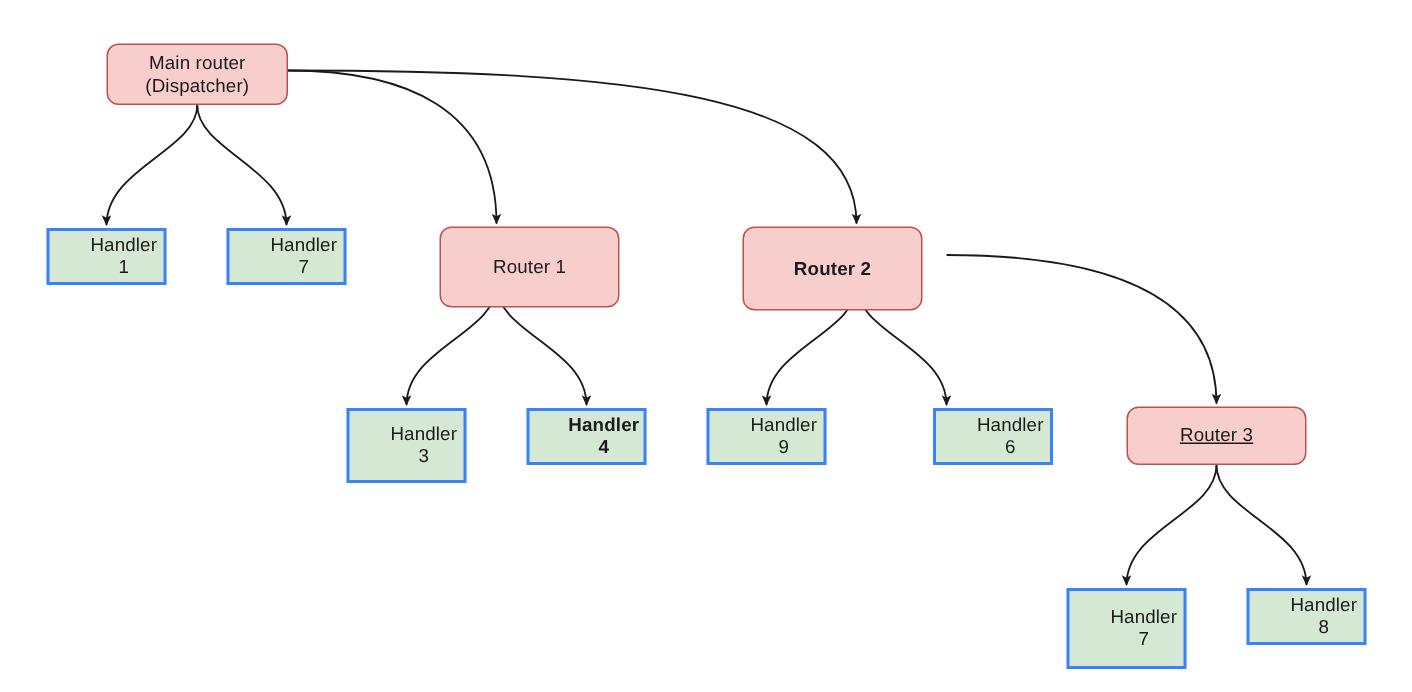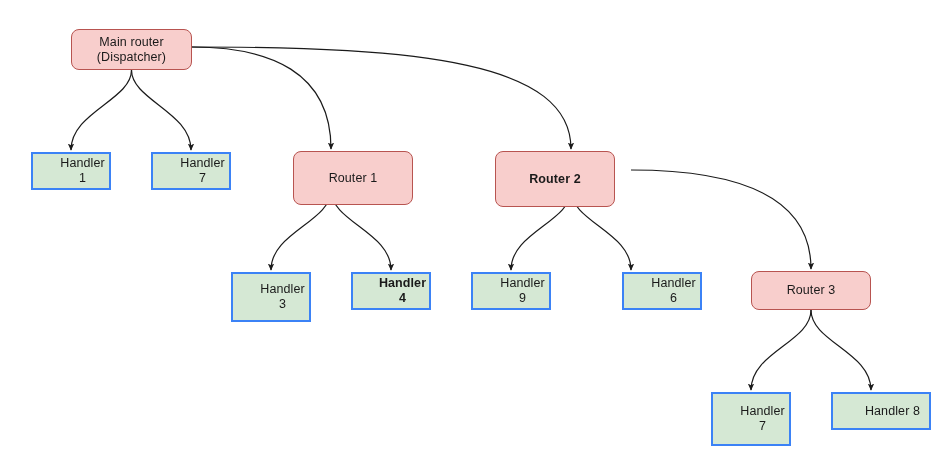--- a/index.html
+++ b/index.html
@@ -80,18 +80,18 @@
       <div class="node router" style="left: 71px; top: 29px; width: 121px; height: 41px;"><span>Main router
 (Dispatcher)</span></div>
       <div class="node handler" style="left: 31px; top: 152px; width: 80px; height: 38px;"><span>Handler 1</span></div>
       <div class="node handler" style="left: 151px; top: 152px; width: 80px; height: 38px;"><span>Handler 7</span></div>
       <div class="node router" style="left: 271px; top: 151px; width: 120px; height: 54px; margin-left: 22px;"><span>Router 1</span></div>
       <div class="node router" style="left: 495px; top: 151px; width: 120px; height: 56px; font-weight: bold;"><span>Router 2</span></div>
       <div class="node handler" style="left: 231px; top: 272px; width: 80px; height: 50px;"><span>Handler 3</span></div>
       <div class="node handler" style="left: 351px; top: 272px; width: 80px; height: 38px; font-weight: bold;"><span>Handler 4</span></div>
       <div class="node handler" style="left: 471px; top: 272px; width: 80px; height: 38px;"><span>Handler 9</span></div>
       <div class="node handler" style="left: 591px; top: 272px; width: 80px; height: 38px; margin-left: 31px;"><span>Handler 6</span></div>
-      <div class="node router" style="left: 751px; top: 271px; width: 120px; height: 39px;"><span>Router 3</span></div>
+      <div class="node router" style="left: 751px; top: 271px; width: 120px; height: 39px; text-decoration: underline;"><span>Router 3</span></div>
       <div class="node handler" style="left: 711px; top: 392px; width: 80px; height: 54px;"><span>Handler 7</span></div>
-      <div class="node handler" style="left: 831px; top: 392px; width: 100px; height: 38px;"><span>Handler 8</span></div>
+      <div class="node handler" style="left: 831px; top: 392px; width: 80px; height: 38px;"><span>Handler 8</span></div>
     </div>
 
 </div>
 
 </body></html>

